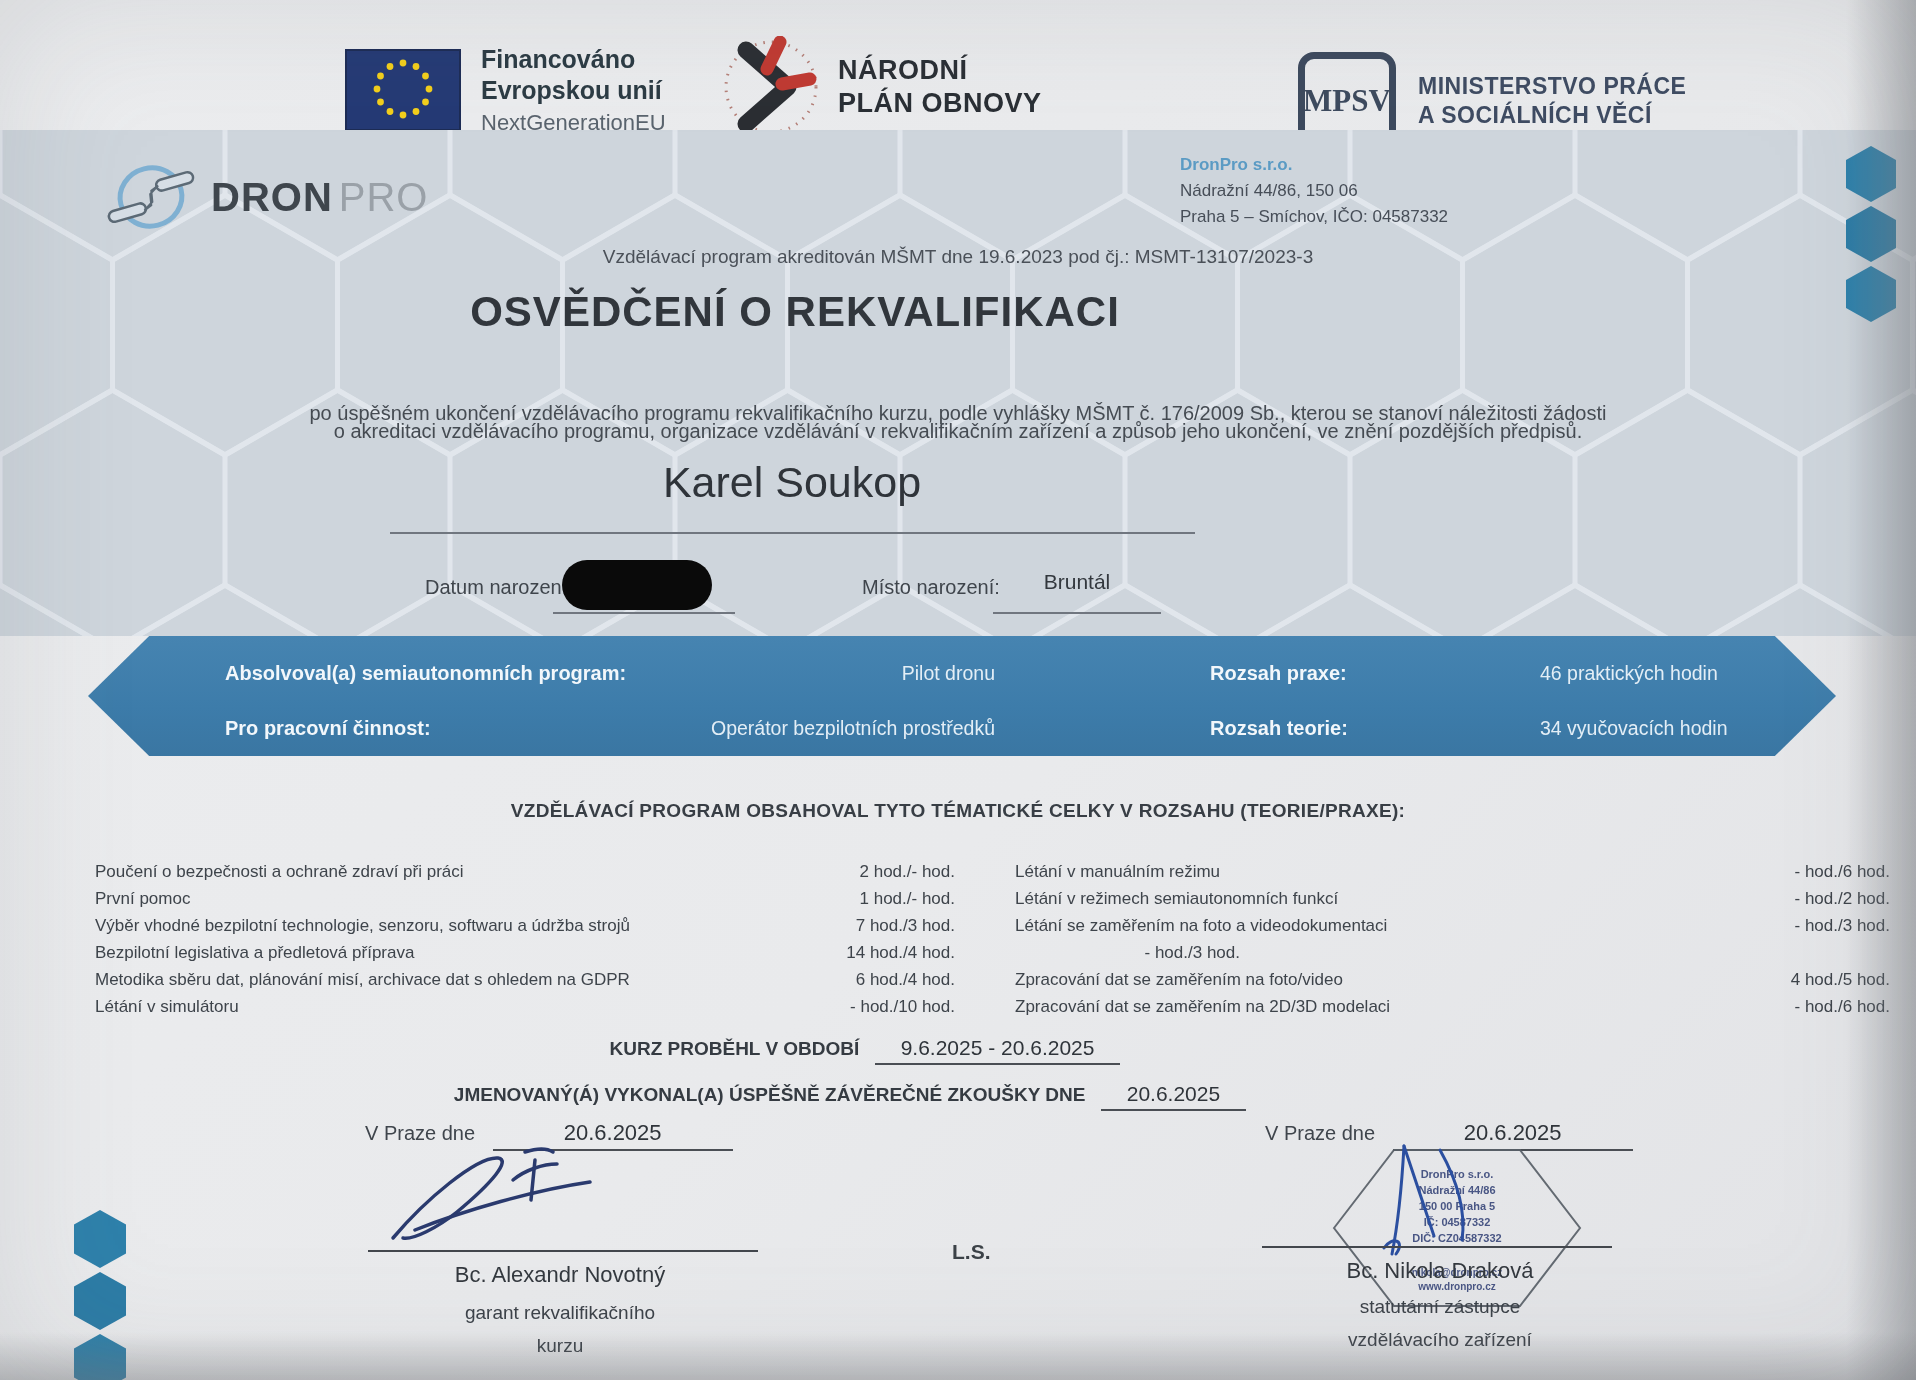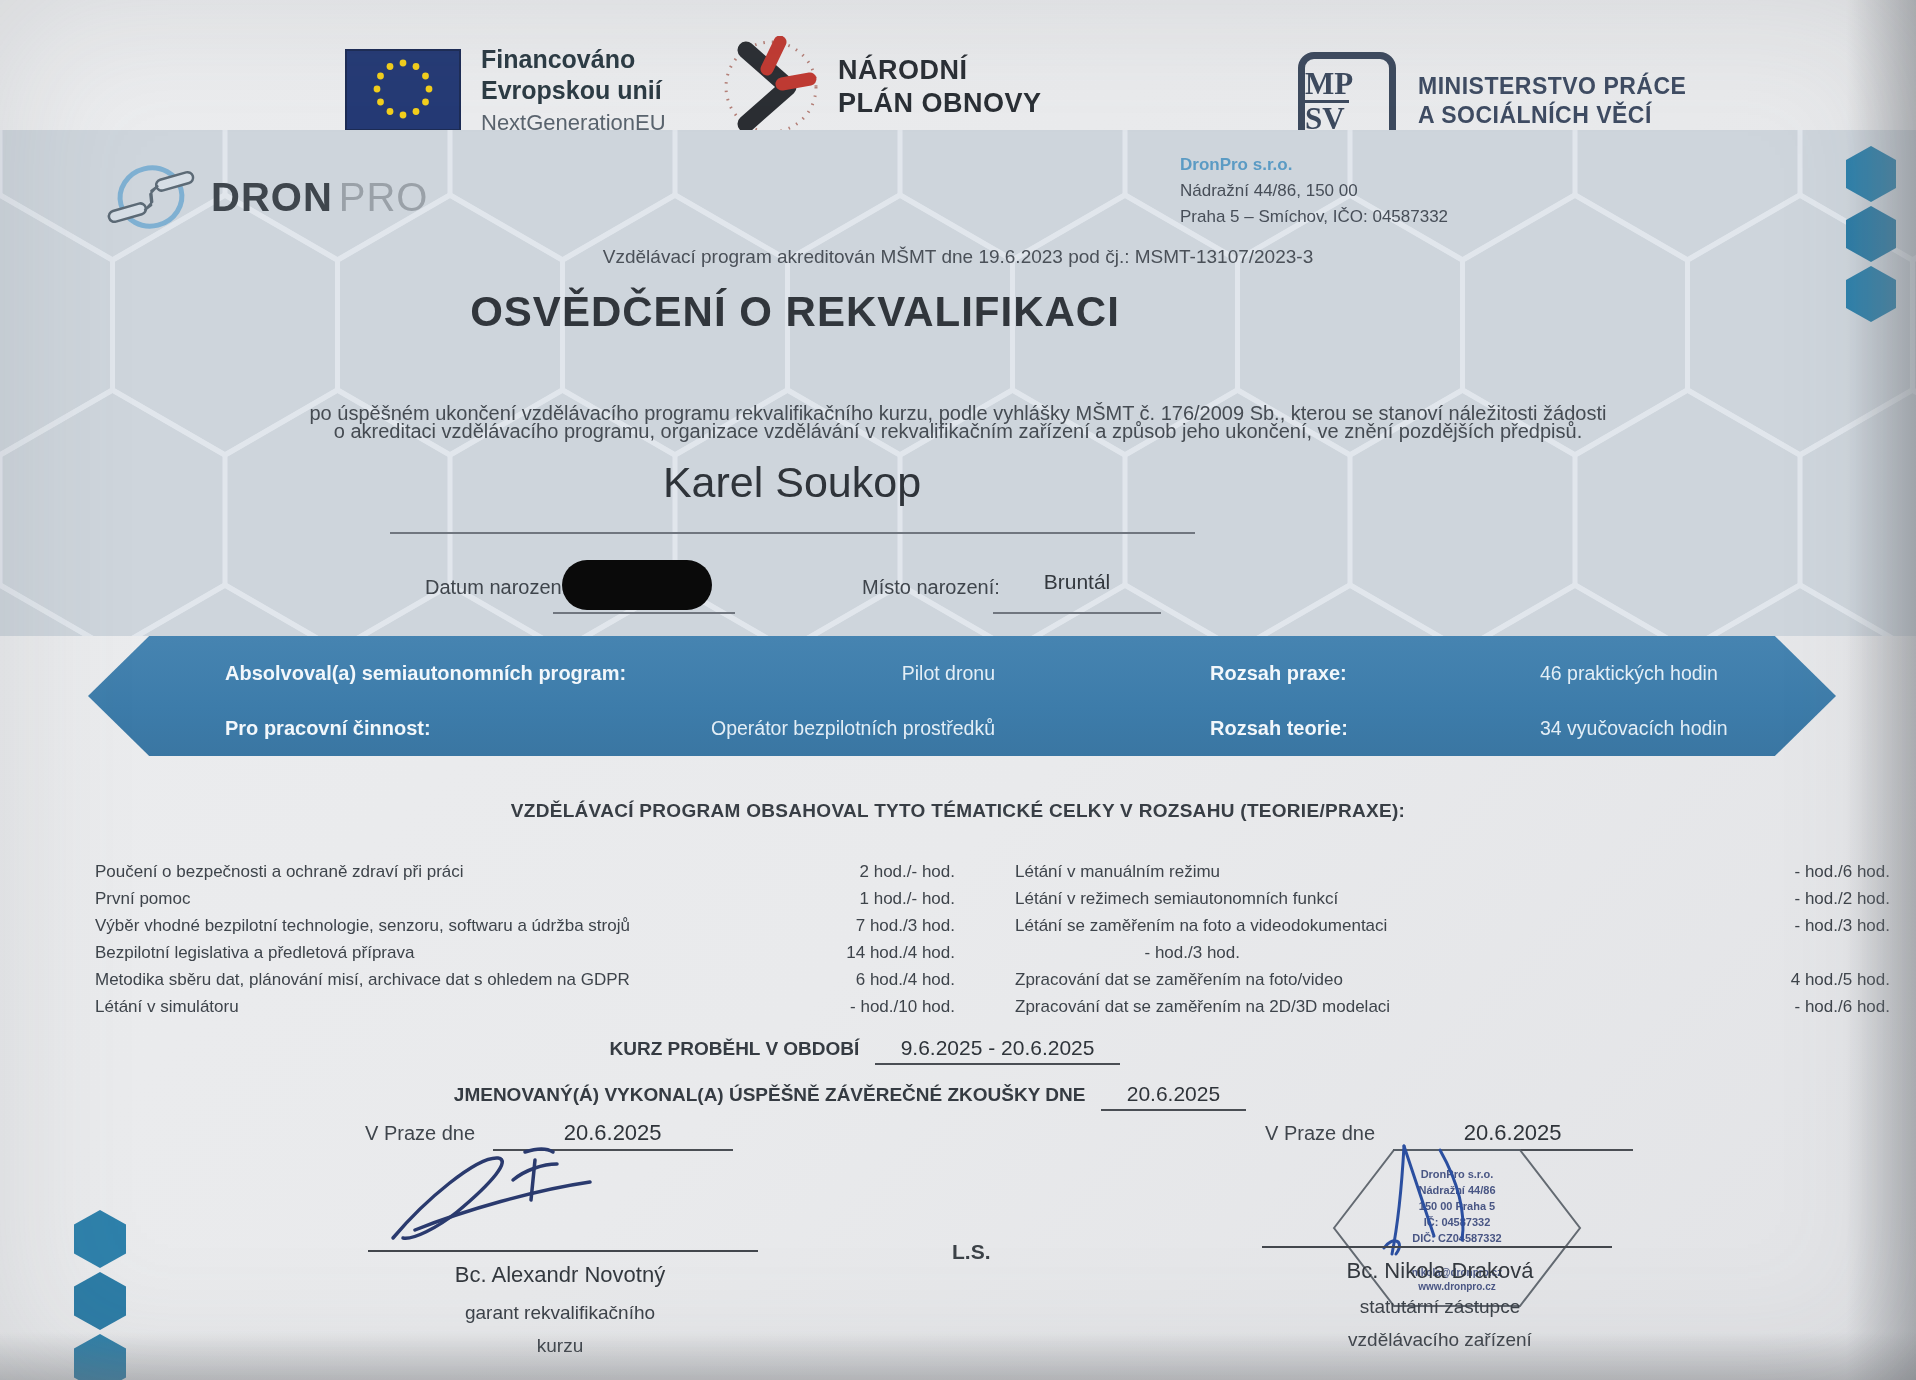--- a/index.html
+++ b/index.html
@@ -12,21 +12,21 @@
 
   
   .eu-group { left:345px; top:44px; display:flex; align-items:center; }
   .eu-text { margin-left:20px; }
   .eu-strong { font-size:25px; font-weight:bold; color:#2c3b44; line-height:31px; }
   .eu-sub { font-size:22px; color:#5a646e; margin-top:4px; }
   .npo-group { left:712px; top:36px; display:flex; align-items:center; }
   .npo-text { margin-left:8px; font-size:27px; font-weight:bold; color:#2a2f35; line-height:33px; letter-spacing:0.5px; }
   .mpsv-group { left:1298px; top:52px; display:flex; align-items:center; }
   .mpsv-box { width:84px; height:84px; border:7px solid #3d4a5e; border-radius:16px;
-    display:flex; flex-direction:column; justify-content:center;
+    display:flex; align-items:center; justify-content:center;
     font-family:"Liberation Serif", serif; font-weight:bold; font-size:31px; color:#3d4a5e; line-height:30px; }
   .mpsv-rule { width:44px; height:3px; background:#3d4a5e; margin:1px 0; }
   .mpsv-text { margin-left:22px; font-size:23px; font-weight:bold; color:#3f4c63; line-height:29px; letter-spacing:0.5px; }
 
   
   .cert-top { left:0; top:130px; width:1916px; height:506px; background:#ccd3db; }
   .hexbg { position:absolute; left:0; top:0; }
   .dron-logo { left:105px; top:28px; display:flex; align-items:center; }
   .dron-word { font-size:40px; letter-spacing:1px; margin-left:14px; }
   .dron-word .dron { font-weight:bold; color:#3f464d; }
@@ -179,21 +179,21 @@
           <path d="M36,50 L46,44 L48,33 L56,30 L46,36 L44,47 Z" fill="#d6dee6" stroke="#5c6a76" stroke-width="2"></path>
         </g>
       </svg>
       <div class="dron-word">
         <span class="dron">DRON</span><span class="pro">PRO</span>
       </div>
     </div>
 
     <div class="abs issuer">
       <div class="co">DronPro s.r.o.</div>
-      <div>Nádražní 44/86, 150 00</div>
+      <div>Nádražní 44/86, 150 06</div>
       <div>Praha 5 – Smíchov, IČO: 04587332</div>
     </div>
 
     <svg class="abs" style="left:1846px; top:16px;" width="56" height="176">
       <polygon points="25,0 50,14 50,42 25,56 0,42 0,14" fill="#2e81ab"></polygon>
       <polygon points="25,60 50,74 50,102 25,116 0,102 0,74" fill="#2c7ca6"></polygon>
       <polygon points="25,120 50,134 50,162 25,176 0,162 0,134" fill="#2e81ab"></polygon>
     </svg>
 
     <div class="abs accred">Vzdělávací program akreditován MŠMT dne 19.6.2023 pod čj.: MSMT-13107/2023-3</div>

